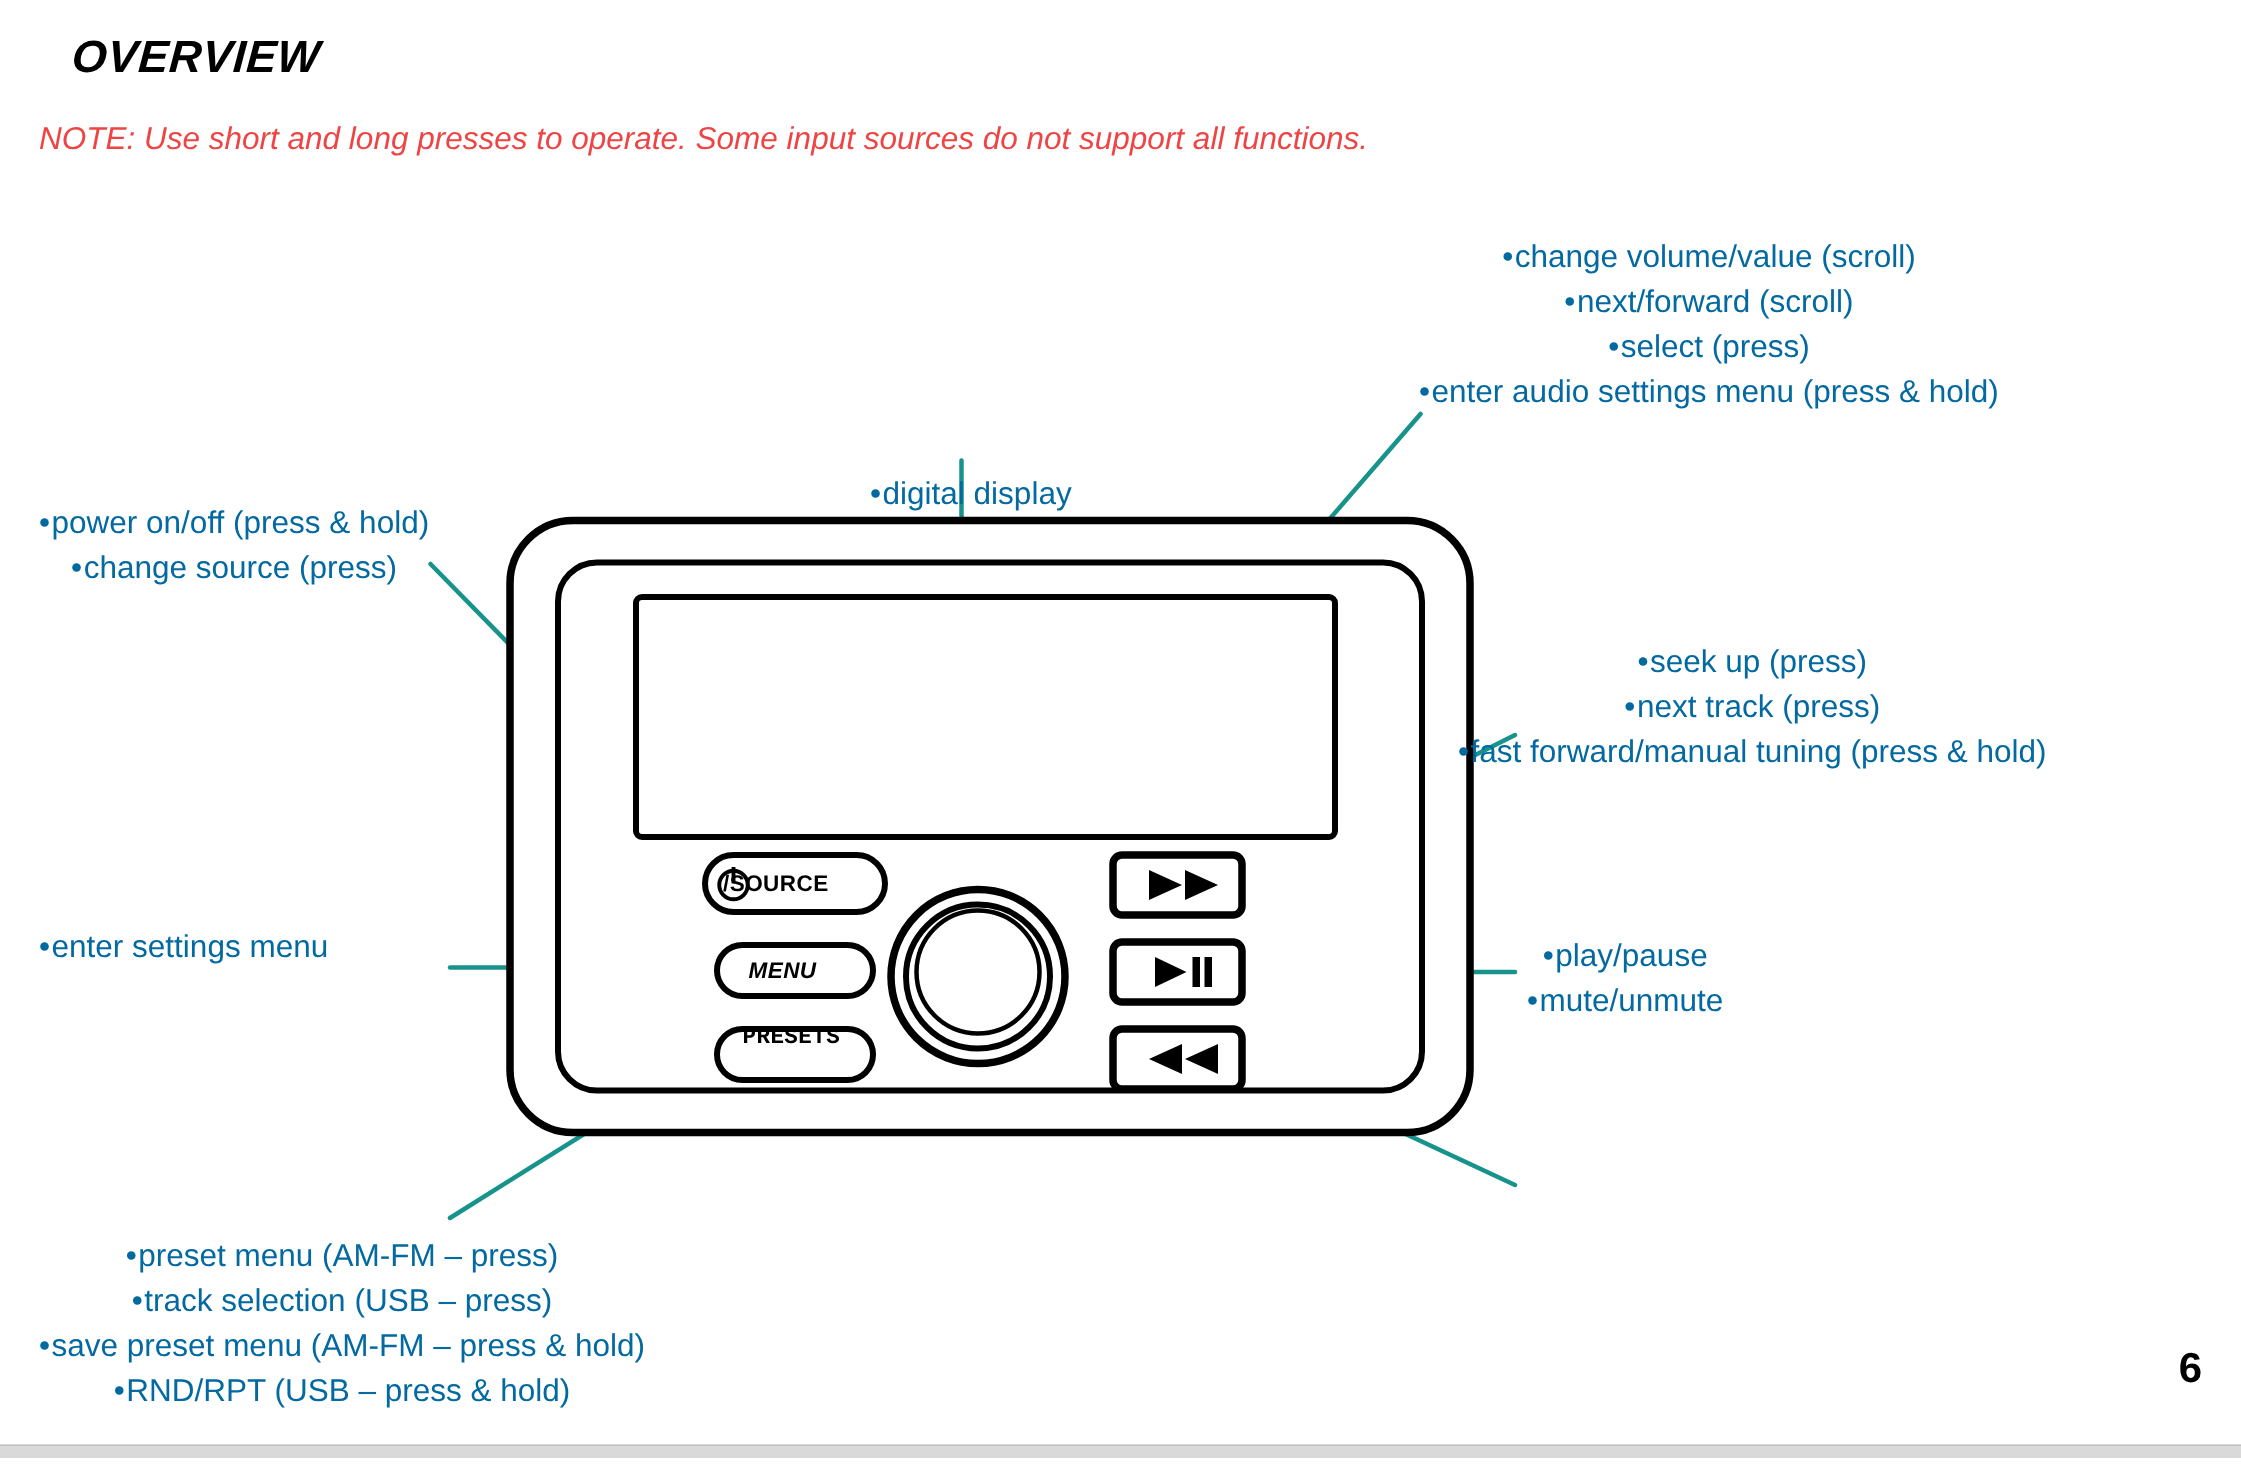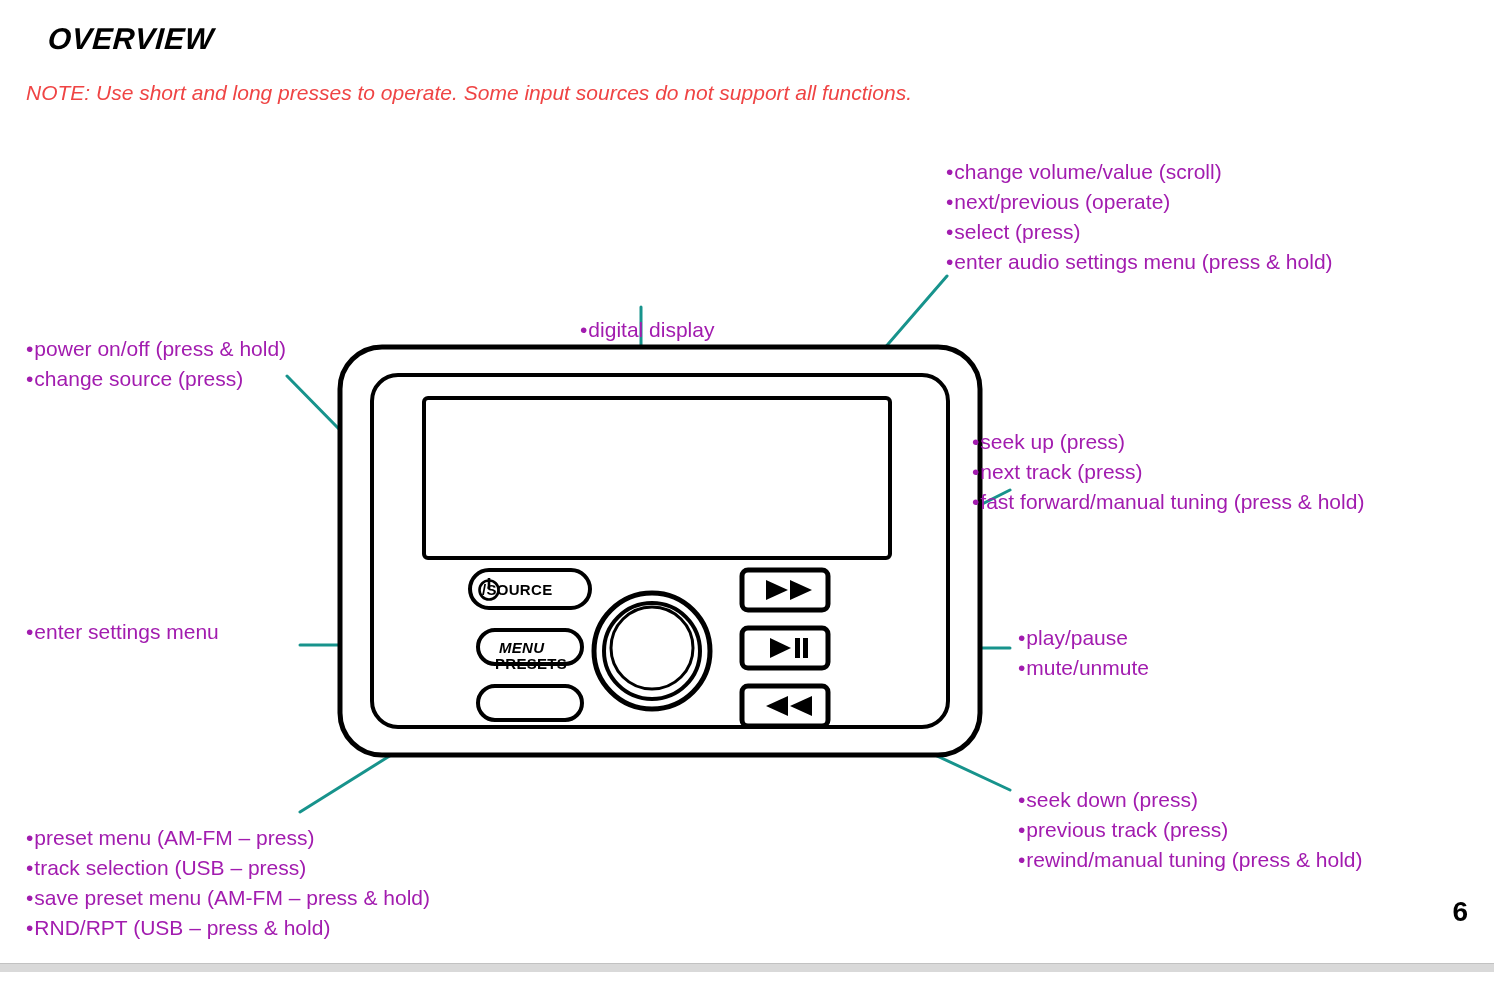--- a/index.html
+++ b/index.html
@@ -41,22 +41,23 @@
     font-style: italic;
     color: #ef4444;
     white-space: nowrap;
   }
 
   
   .callout {
     position: absolute;
     font-size: 21px;
     line-height: 30px;
-    color: #a21caf;
+    color: #0369a1;
     white-space: nowrap;
+    text-align: center;
   }
   .callout .li {
     display: block;
   }
   .callout .li::before {
     content: "\2022";
     margin-right: 1px;
   }
 
   .c-volume   { left: 946px;  top: 157px; }
@@ -82,21 +83,21 @@
     position: absolute;
     font-size: 15px;
     font-weight: bold;
     color: #000;
     letter-spacing: 0.3px;
     white-space: nowrap;
     pointer-events: none;
   }
   .lbl-source  { left: 482px; top: 581px; font-size: 15px; }
   .lbl-menu    { left: 499px; top: 639px; font-style: italic; }
-  .lbl-presets { left: 495px; top: 655px; }
+  .lbl-presets { left: 495px; top: 683px; font-family: Liberation Mono, monospace; }
 
   
   .page-number {
     position: absolute;
     right: 26px;
     top: 896px;
     font-size: 28px;
     font-weight: bold;
   }
 
@@ -192,21 +193,21 @@
       </g>
     </g>
   </svg>
 
   <div class="btn-label lbl-source">/SOURCE</div>
   <div class="btn-label lbl-menu">MENU</div>
   <div class="btn-label lbl-presets">PRESETS</div>
 
   <div class="callout c-volume">
     <span class="li">change volume/value (scroll)</span>
-    <span class="li">next/previous (operate)</span>
+    <span class="li">next/forward (scroll)</span>
     <span class="li">select (press)</span>
     <span class="li">enter audio settings menu (press &amp; hold)</span>
   </div>
 
   <div class="callout c-display">
     <span class="li">digital display</span>
   </div>
 
   <div class="callout c-power">
     <span class="li">power on/off (press &amp; hold)</span>
@@ -221,25 +222,20 @@
 
   <div class="callout c-settings">
     <span class="li">enter settings menu</span>
   </div>
 
   <div class="callout c-play">
     <span class="li">play/pause</span>
     <span class="li">mute/unmute</span>
   </div>
 
-  <div class="callout c-seekdown">
-    <span class="li">seek down (press)</span>
-    <span class="li">previous track (press)</span>
-    <span class="li">rewind/manual tuning (press &amp; hold)</span>
-  </div>
 
   <div class="callout c-presets">
     <span class="li">preset menu (AM-FM – press)</span>
     <span class="li">track selection (USB – press)</span>
     <span class="li">save preset menu (AM-FM – press &amp; hold)</span>
     <span class="li">RND/RPT (USB – press &amp; hold)</span>
   </div>
 
   <div class="page-number">6</div>
   <div class="bottom-bar"></div>

